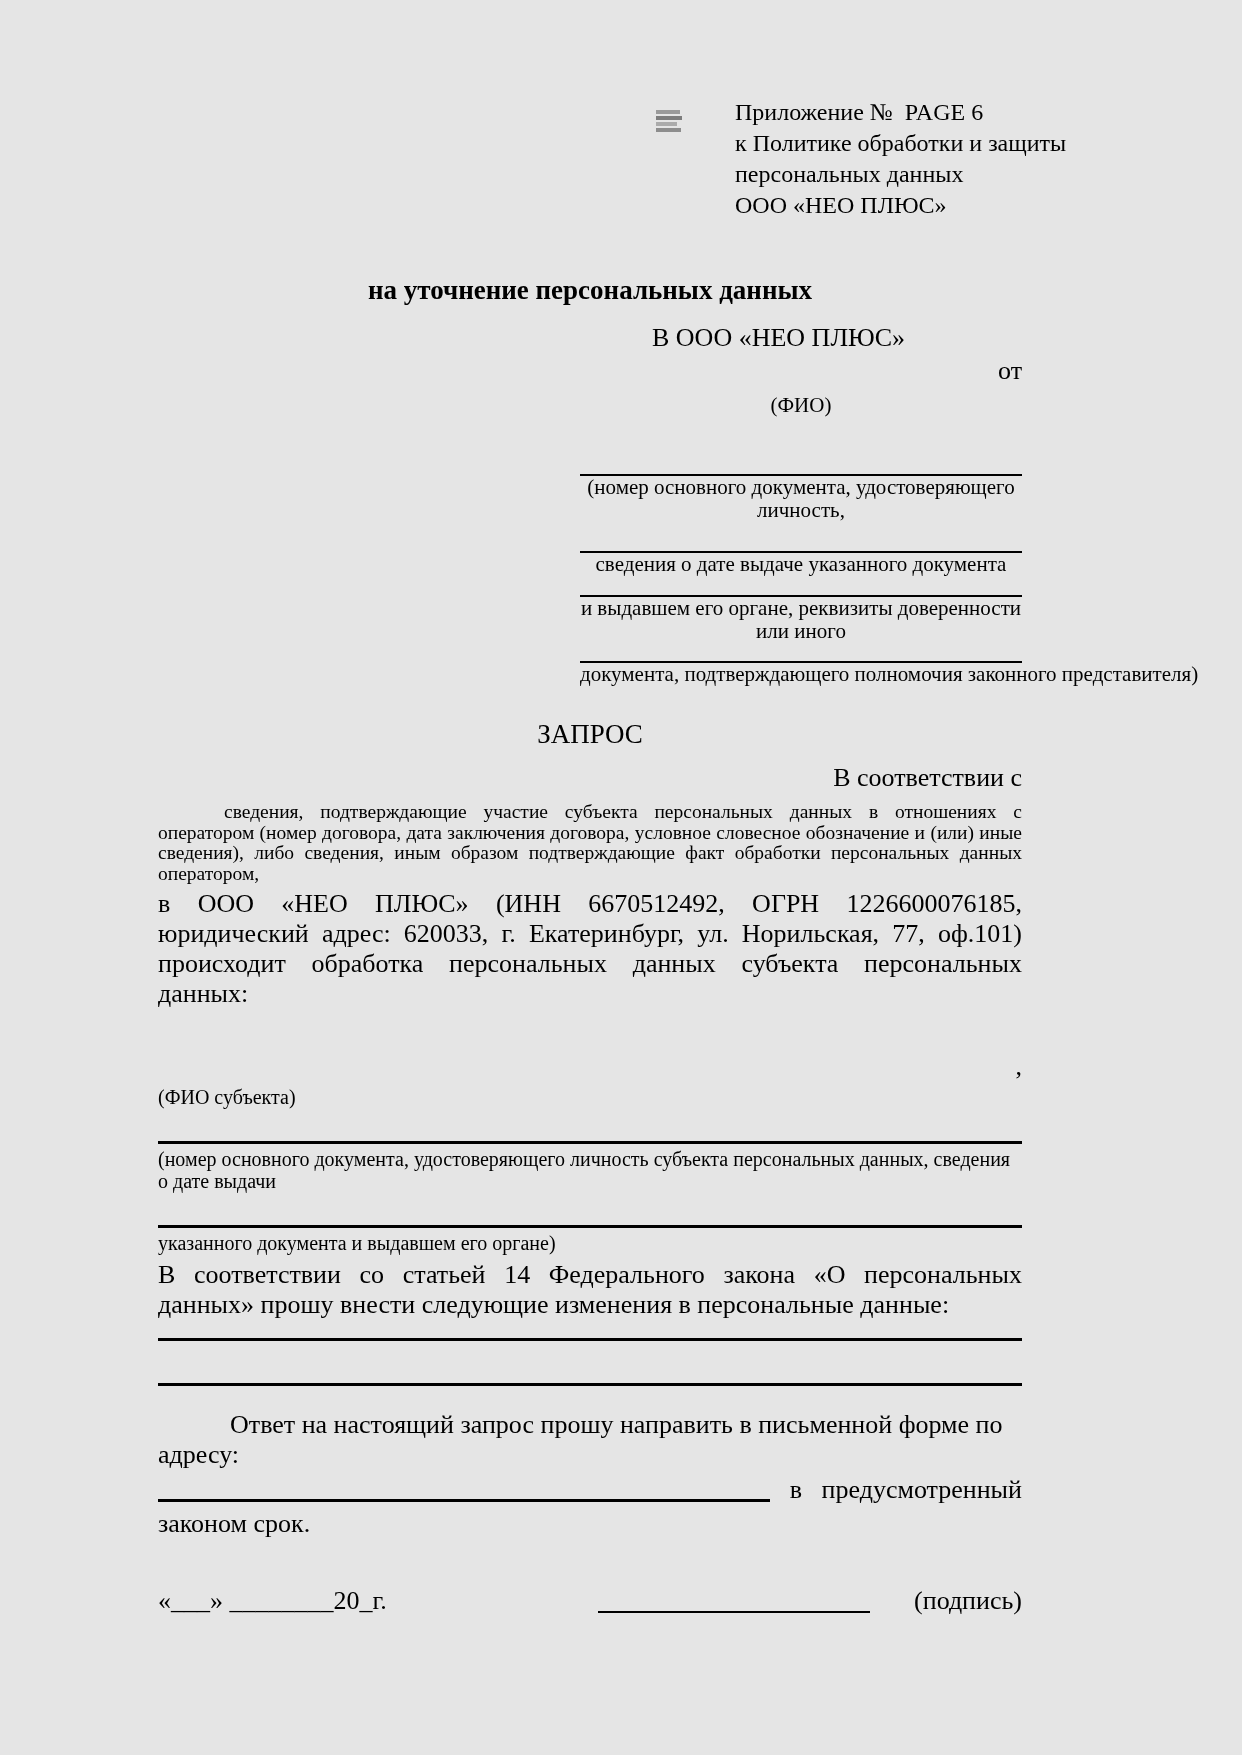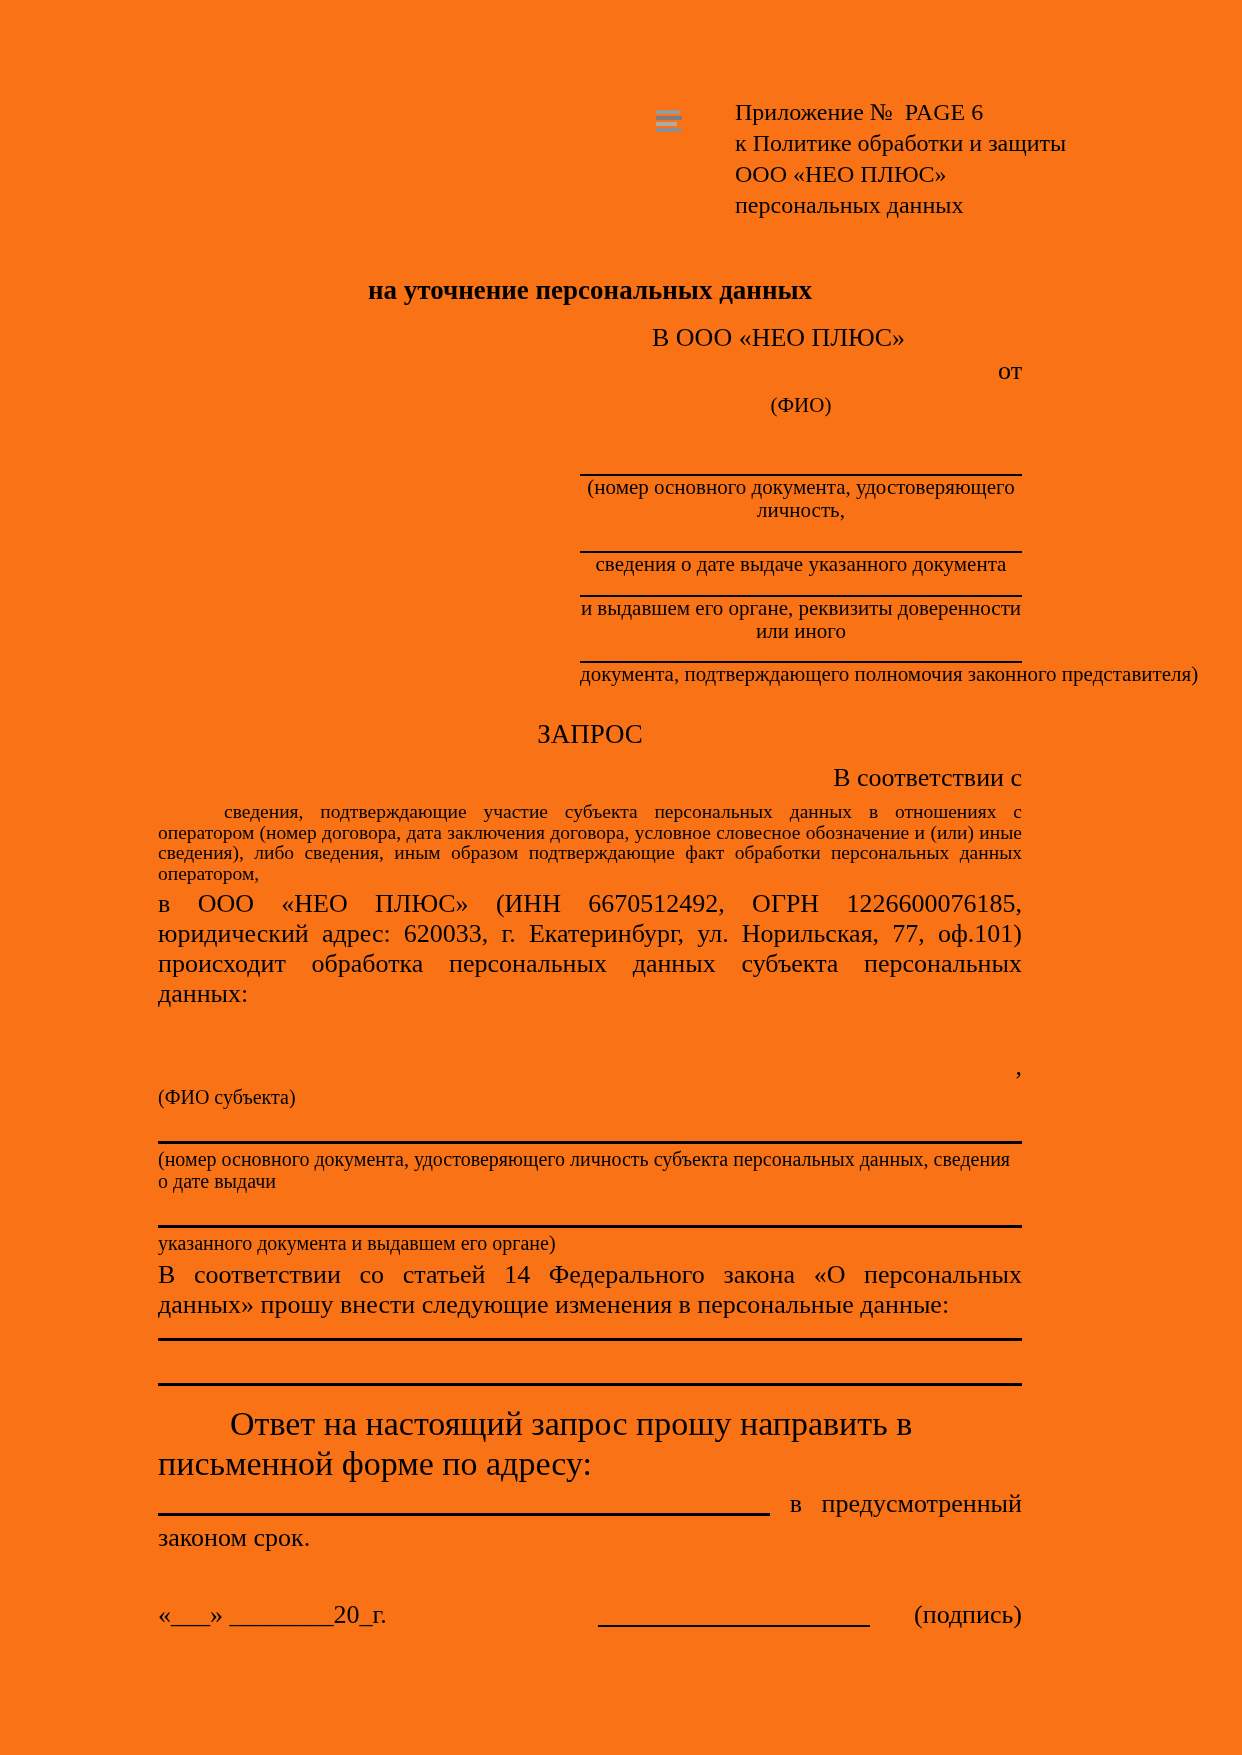--- a/index.html
+++ b/index.html
@@ -2,21 +2,21 @@
 <html lang="ru"><head>
 <meta charset="utf-8">
 <style>
   * { margin: 0; padding: 0; box-sizing: border-box; }
   html, body { background: #ffffff; }
   .page {
     position: relative;
     width: 1242px;
     height: 1755px;
     margin: 0 auto;
-    background: #f97316;
+    background: #e5e5e5;
     color: #000000;
     font-family: "Liberation Serif", "DejaVu Serif", serif;
     overflow: hidden;
   }
 
   
   .header { position: relative; padding-top: 97px; }
   .smudge {
     position: absolute; left: 656px; top: 110px;
     display: flex; flex-direction: column; gap: 2px;
@@ -70,21 +70,21 @@
   .body-par { font-size: 26px; line-height: 30px; text-align: justify; margin-top: 5px; }
   .subject-row { margin-top: 36px; font-size: 26px; line-height: 30px; }
   .subject-row .fill-line { border-bottom-width: 3px; }
   .center-caption { font-size: 20px; line-height: 22px; text-align: left; margin-top: 4px; }
   .blank-full { border-bottom: 3px solid #000; }
   .blank-full.s2 { margin-top: 33px; }
   .blank-full.s3 { margin-top: 33px; }
   .article-par { font-size: 26px; line-height: 30px; text-align: justify; margin-top: 6px; }
   .blank-full.ch1 { margin-top: 18px; }
   .blank-full.ch2 { margin-top: 42px; }
-  .reply-par { font-size: 34px; line-height: 40px; text-indent: 72px; margin-top: 18px; }
+  .reply-par { font-size: 26px; line-height: 30px; text-indent: 72px; margin-top: 24px; }
   .reply-row {
     display: flex; align-items: flex-end; justify-content: space-between;
     font-size: 26px; line-height: 32px; margin-top: 4px;
   }
   .reply-row .addr-fill { width: 612px; border-bottom: 3px solid #000; margin-bottom: 4px; }
   .reply-tail { font-size: 26px; line-height: 30px; margin-top: 3px; }
 
   
   .sig-row {
     display: flex; align-items: flex-end; justify-content: space-between;
@@ -103,22 +103,22 @@
   <div class="header">
     <div class="smudge">
         <i></i>
         <i></i>
         <i></i>
         <i></i>
       </div>
     <div class="header-text">
       <div>Приложение №  PAGE 6</div>
       <div>к Политике обработки и защиты</div>
+      <div>персональных данных</div>
       <div>ООО «НЕО ПЛЮС»</div>
-      <div>персональных данных</div>
     </div>
   </div>
 
   <div class="content">
     <div class="title">
       <div>на уточнение персональных данных</div>
     </div>
 
     <div class="addressee">
       <div class="addr-to">В ООО «НЕО ПЛЮС»</div>

